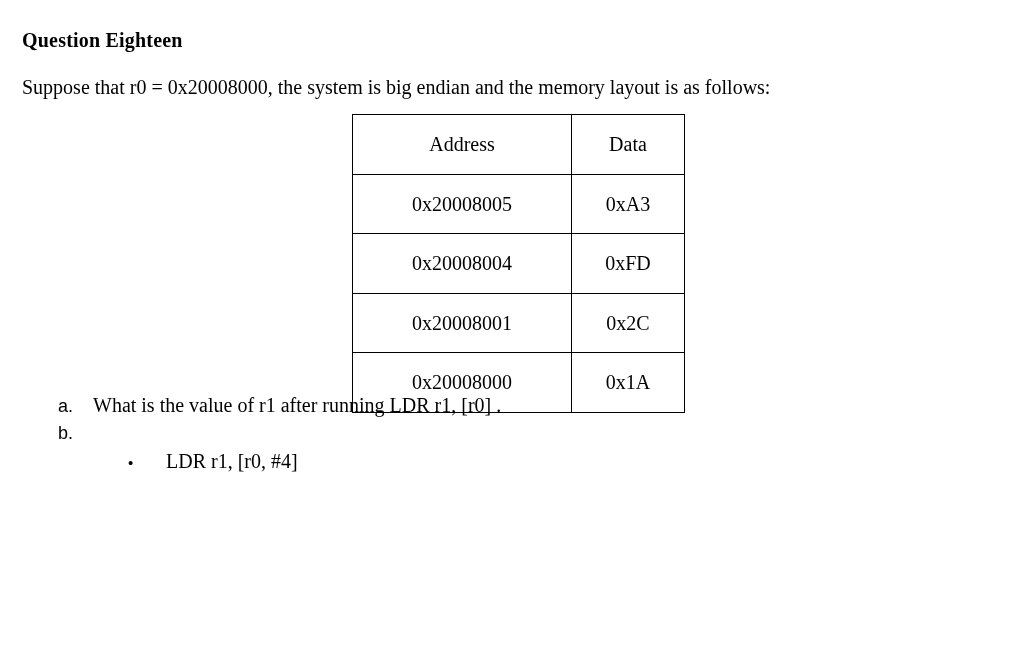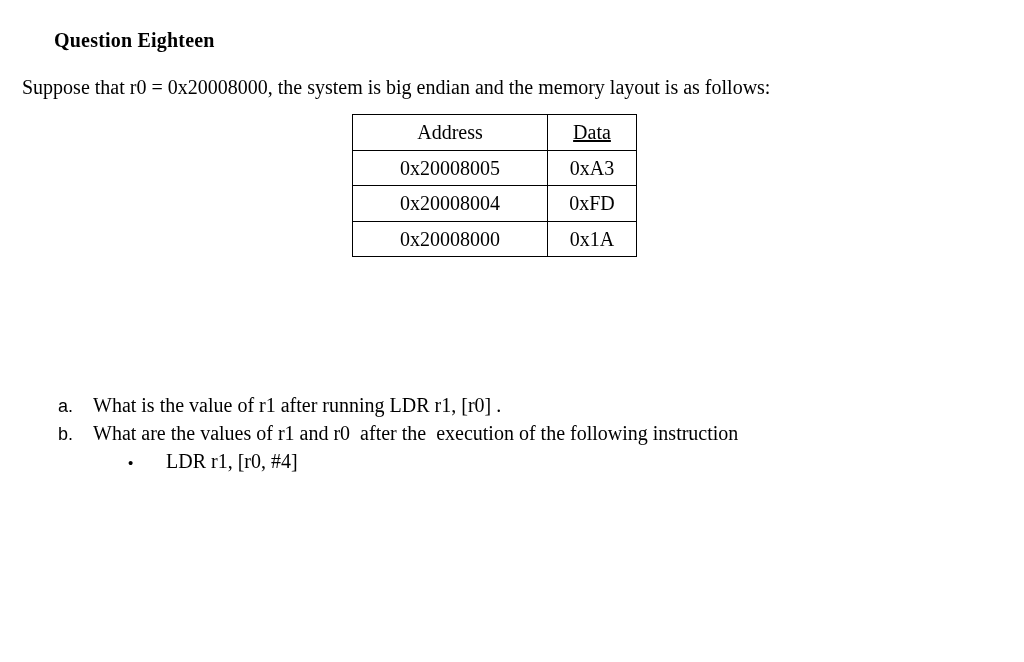--- a/index.html
+++ b/index.html
@@ -16,21 +16,20 @@
     overflow: hidden;
   }
   .title {
     position: absolute;
     left: 22px;
     top: 29px;
     font-size: 20px;
     font-weight: bold;
     letter-spacing: 0.2px;
     white-space: pre;
-    margin-left: 32px;
   }
   .intro {
     position: absolute;
     left: 22px;
     top: 76px;
     font-size: 20px;
     white-space: pre;
   }
   .mem-table {
     position: absolute;
@@ -39,25 +38,25 @@
     border-collapse: collapse;
     font-size: 20px;
     table-layout: fixed;
   }
   .mem-table th, .mem-table td {
     border: 1.5px solid #000000;
     font-weight: normal;
     text-align: center;
     vertical-align: middle;
     height: 26.5px;
-    padding: 4px;
+    padding: 16px;
     line-height: 1;
   }
   .mem-table .col-address { width: 186px; }
-  .mem-table .col-data { width: 80px; text-decoration: underline; }
+  .mem-table .col-data { width: 80px; }
 
   .questions {
     position: absolute;
     left: 0;
     top: 391px;
     width: 1024px;
     font-size: 20px;
   }
   .q-row {
     display: flex;
@@ -99,32 +98,35 @@
   <tbody>
     <tr>
       <td>0x20008005</td>
       <td>0xA3</td>
     </tr>
     <tr>
       <td>0x20008004</td>
       <td>0xFD</td>
     </tr>
     <tr>
+      <td>0x20008001</td>
+      <td>0x2C</td>
+    </tr>
+    <tr>
       <td>0x20008000</td>
       <td>0x1A</td>
     </tr>
   </tbody>
 </table>
 
 <div class="questions">
   <div class="q-row">
     <span class="q-marker">a.</span>
     <span class="q-text">What is the value of r1 after running LDR r1, [r0] .</span>
   </div>
   <div class="q-row">
     <span class="q-marker">b.</span>
-    <span class="q-text">What are the values of r1 and r0  after the  execution of the following instruction</span>
   </div>
   <div class="q-row bullet-row">
     <span class="q-marker">•</span>
     <span class="q-text">LDR r1, [r0, #4]</span>
   </div>
 </div>
 
 </body></html>

